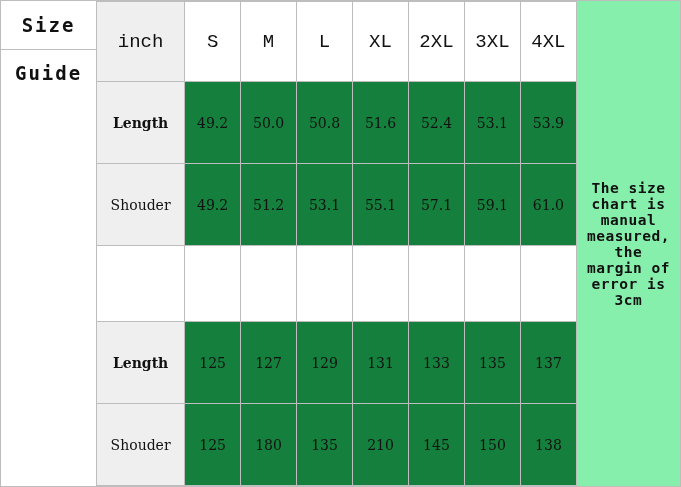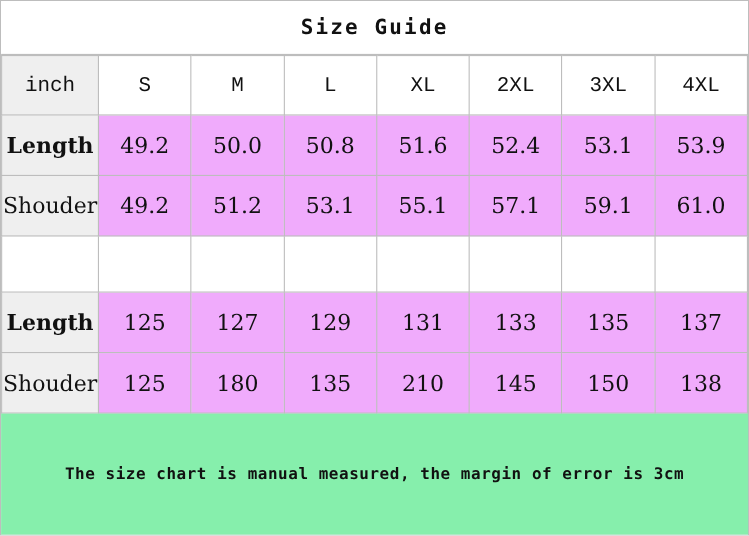--- a/index.html
+++ b/index.html
@@ -14,21 +14,20 @@
     color: #000000;
     overflow: hidden;
   }
   .sheet {
     box-sizing: border-box;
     width: 681px;
     height: 487px;
     border: 1px solid #bdbdbd;
     background: #ffffff;
     display: flex;
-    flex-direction: column;
   }
   .title {
     height: 48px;
     line-height: 48px;
     text-align: center;
     font-family: "DejaVu Sans Mono", monospace;
     font-size: 19px;
     font-weight: bold;
     letter-spacing: 2px;
     color: #111111;
@@ -37,21 +36,21 @@
   }
   table.size-table {
     border-collapse: collapse;
     width: 100%;
     table-layout: fixed;
   }
   table.size-table td {
     border: 1px solid #bdbdbd;
     text-align: center;
     vertical-align: middle;
-    font-size: 20px;
+    font-size: 14px;
     color: #111111;
     padding: 0;
   }
   tr.header-row td {
     height: 53px;
     font-family: Liberation Mono, monospace;
     font-size: 19px;
   }
   tr.data-row td {
     height: 54px;
@@ -67,21 +66,21 @@
   td.label-cell.bold {
     font-weight: bold;
   }
   td.unit-cell {
     background: #efefef;
     font-family: "DejaVu Serif", serif;
     font-size: 15px;
     font-weight: normal;
   }
   td.value-cell {
-    background: #f0abfc;
+    background: #15803d;
     font-size: 14px;
   }
   td.size-head {
     background: #ffffff;
   }
   .footer {
     flex: 1;
     display: flex;
     align-items: center;
     justify-content: center;

